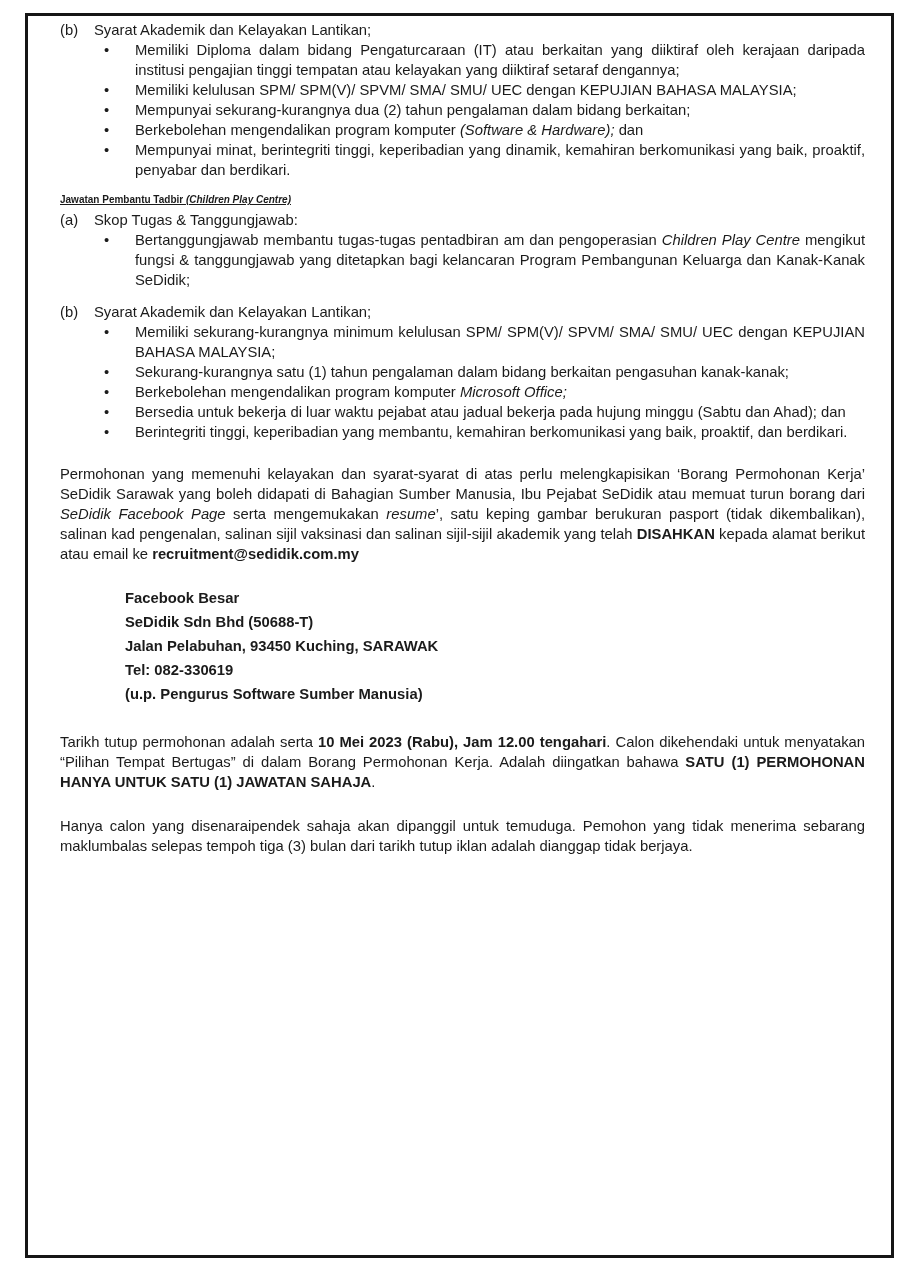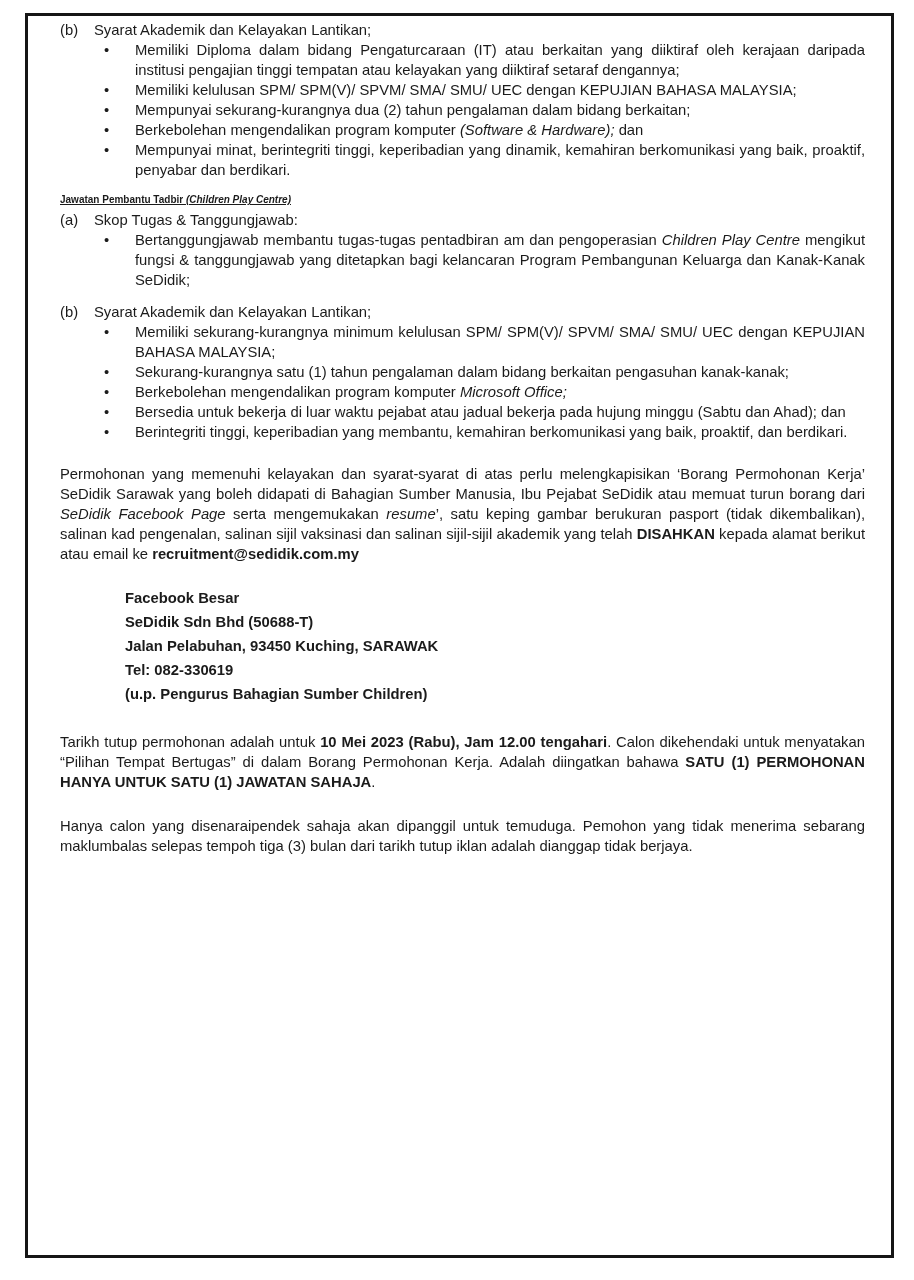--- a/index.html
+++ b/index.html
@@ -137,20 +137,20 @@
     </li>
   </ul>
 
   <p class="para para-apply"><span>Permohonan yang memenuhi kelayakan dan syarat-syarat di atas perlu melengkapisikan ‘Borang Permohonan Kerja’ SeDidik Sarawak yang boleh didapati di Bahagian Sumber Manusia, Ibu Pejabat SeDidik atau memuat turun borang dari </span><span class="run-i">SeDidik Facebook Page</span><span> serta mengemukakan </span><span class="run-i">resume</span><span>’, satu keping gambar berukuran pasport (tidak dikembalikan), salinan kad pengenalan, salinan sijil vaksinasi dan salinan sijil-sijil akademik yang telah </span><span class="run-b">DISAHKAN</span><span> kepada alamat berikut atau email ke </span><span class="run-b">recruitment@sedidik.com.my</span></p>
 
   <div class="address">
     <div>Facebook Besar</div>
     <div>SeDidik Sdn Bhd (50688-T)</div>
     <div>Jalan Pelabuhan, 93450 Kuching, SARAWAK</div>
     <div>Tel: 082-330619</div>
-    <div>(u.p. Pengurus Bahagian Sumber Children)</div>
+    <div>(u.p. Pengurus Software Sumber Manusia)</div>
   </div>
 
-  <p class="para para-deadline"><span>Tarikh tutup permohonan adalah untuk </span><span class="run-b">10 Mei 2023 (Rabu), Jam 12.00 tengahari</span><span>. Calon dikehendaki untuk menyatakan “Pilihan Tempat Bertugas” di dalam Borang Permohonan Kerja. Adalah diingatkan bahawa </span><span class="run-b">SATU (1) PERMOHONAN HANYA UNTUK SATU (1) JAWATAN SAHAJA</span><span>.</span></p>
+  <p class="para para-deadline"><span>Tarikh tutup permohonan adalah serta </span><span class="run-b">10 Mei 2023 (Rabu), Jam 12.00 tengahari</span><span>. Calon dikehendaki untuk menyatakan “Pilihan Tempat Bertugas” di dalam Borang Permohonan Kerja. Adalah diingatkan bahawa </span><span class="run-b">SATU (1) PERMOHONAN HANYA UNTUK SATU (1) JAWATAN SAHAJA</span><span>.</span></p>
 
   <p class="para para-shortlist"><span>Hanya calon yang disenaraipendek sahaja akan dipanggil untuk temuduga. Pemohon yang tidak menerima sebarang maklumbalas selepas tempoh tiga (3) bulan dari tarikh tutup iklan adalah dianggap tidak berjaya.</span></p>
 
 </div>
 
 </body></html>

